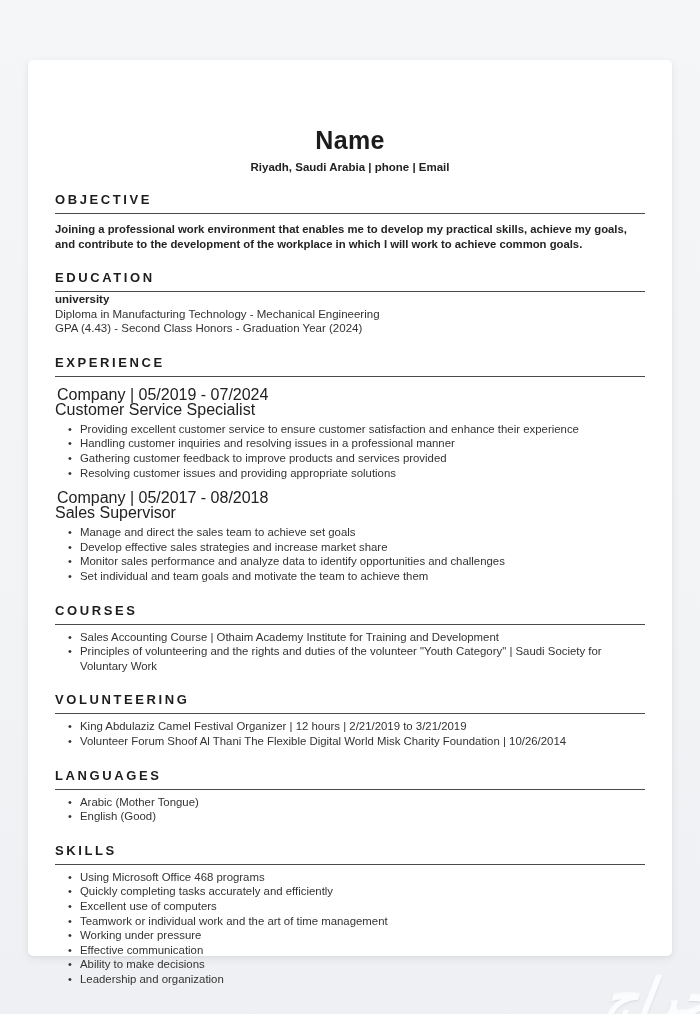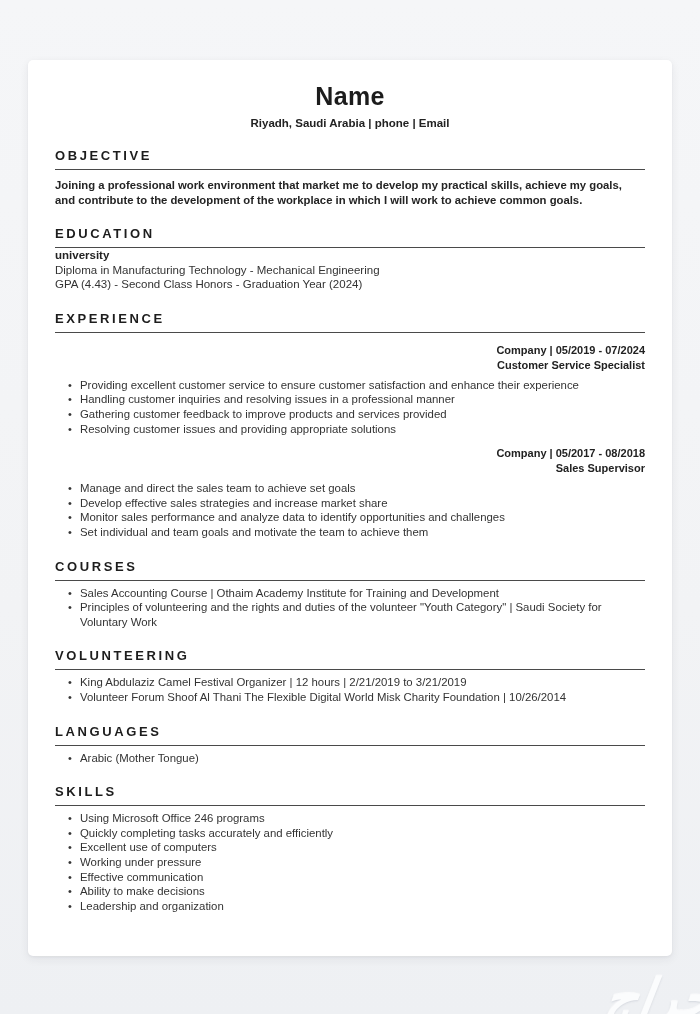--- a/index.html
+++ b/index.html
@@ -31,20 +31,21 @@
     padding: 22px 27px 0 27px;
     color: #2b2b2b;
   }
   .resume-header { text-align: center; }
   .resume-name {
     font-size: 25px;
     font-weight: 700;
     color: #1c1c1c;
     letter-spacing: 0.3px;
     line-height: 28px;
+    margin-top: 44px;
   }
   .resume-contact {
     margin-top: 7px;
     font-size: 11.5px;
     font-weight: 700;
     color: #222222;
   }
   .section { margin-top: 19px; }
   .section-heading {
     font-size: 13px;
@@ -74,25 +75,24 @@
   }
   .edu-line {
     font-size: 11.5px;
     color: #333333;
     line-height: 14.6px;
   }
   .job { margin-top: 10px; }
   .job:first-child { margin-top: 8px; }
   .job + .job { }
   .job-company, .job-title {
-    font-size: 11px;
-    font-weight: 700;
+    font-size: 16px;
+    font-weight: 400;
     color: #222222;
     line-height: 15px;
-    text-align: right;
   }
   .job-company { padding-left: 2px; }
   ul.bullets {
     list-style: none;
     margin: 5px 0 0 0;
     padding: 0 0 0 13px;
   }
   ul.bullets li {
     position: relative;
     font-size: 11.4px;
@@ -130,21 +130,21 @@
   <div class="resume-card">
 
     <div class="resume-header">
       <div class="resume-name">Name</div>
       <div class="resume-contact">Riyadh, Saudi Arabia | phone | Email</div>
     </div>
 
     <div class="section">
       <div class="section-heading">OBJECTIVE</div>
       <hr class="section-rule">
-      <p class="objective-text">Joining a professional work environment that market me to develop my practical skills, achieve my goals, and contribute to the development of the workplace in which I will work to achieve common goals.</p>
+      <p class="objective-text">Joining a professional work environment that enables me to develop my practical skills, achieve my goals, and contribute to the development of the workplace in which I will work to achieve common goals.</p>
     </div>
 
     <div class="section">
       <div class="section-heading">EDUCATION</div>
       <hr class="section-rule">
       <div class="section-body">
         <div class="edu-school">university</div>
         <div class="edu-line">Diploma in Manufacturing Technology - Mechanical Engineering</div>
         <div class="edu-line">GPA (4.43) - Second Class Honors - Graduation Year (2024)</div>
       </div>
@@ -193,30 +193,32 @@
         <li>King Abdulaziz Camel Festival Organizer | 12 hours | 2/21/2019 to 3/21/2019</li>
         <li>Volunteer Forum Shoof Al Thani The Flexible Digital World Misk Charity Foundation | 10/26/2014</li>
       </ul>
     </div>
 
     <div class="section">
       <div class="section-heading">LANGUAGES</div>
       <hr class="section-rule">
       <ul class="bullets section-body">
         <li>Arabic (Mother Tongue)</li>
+        <li>English (Good)</li>
       </ul>
     </div>
 
     <div class="section">
       <div class="section-heading">SKILLS</div>
       <hr class="section-rule">
       <ul class="bullets section-body">
-        <li>Using Microsoft Office 246 programs</li>
+        <li>Using Microsoft Office 468 programs</li>
         <li>Quickly completing tasks accurately and efficiently</li>
         <li>Excellent use of computers</li>
+        <li>Teamwork or individual work and the art of time management</li>
         <li>Working under pressure</li>
         <li>Effective communication</li>
         <li>Ability to make decisions</li>
         <li>Leadership and organization</li>
       </ul>
     </div>
 
   </div>
 
   <div class="watermark">حراج</div>

